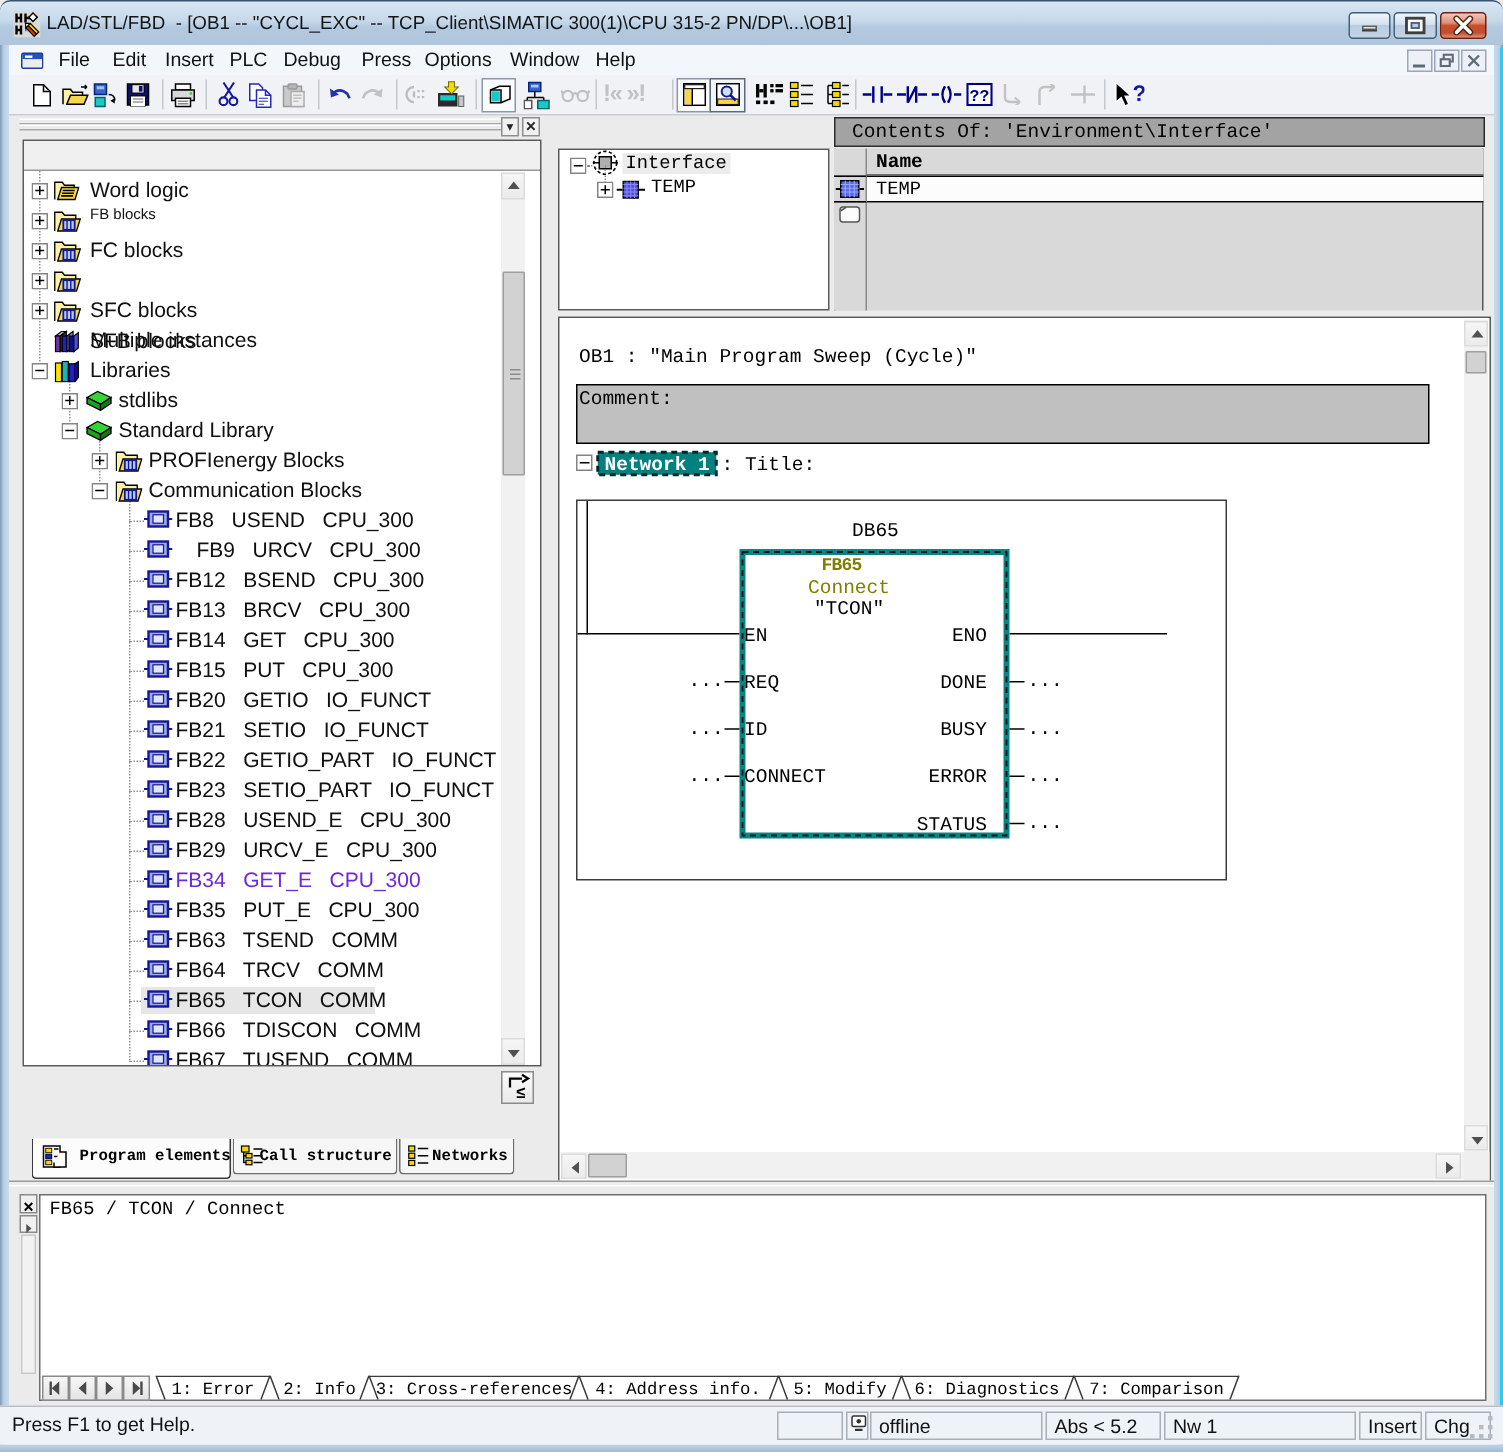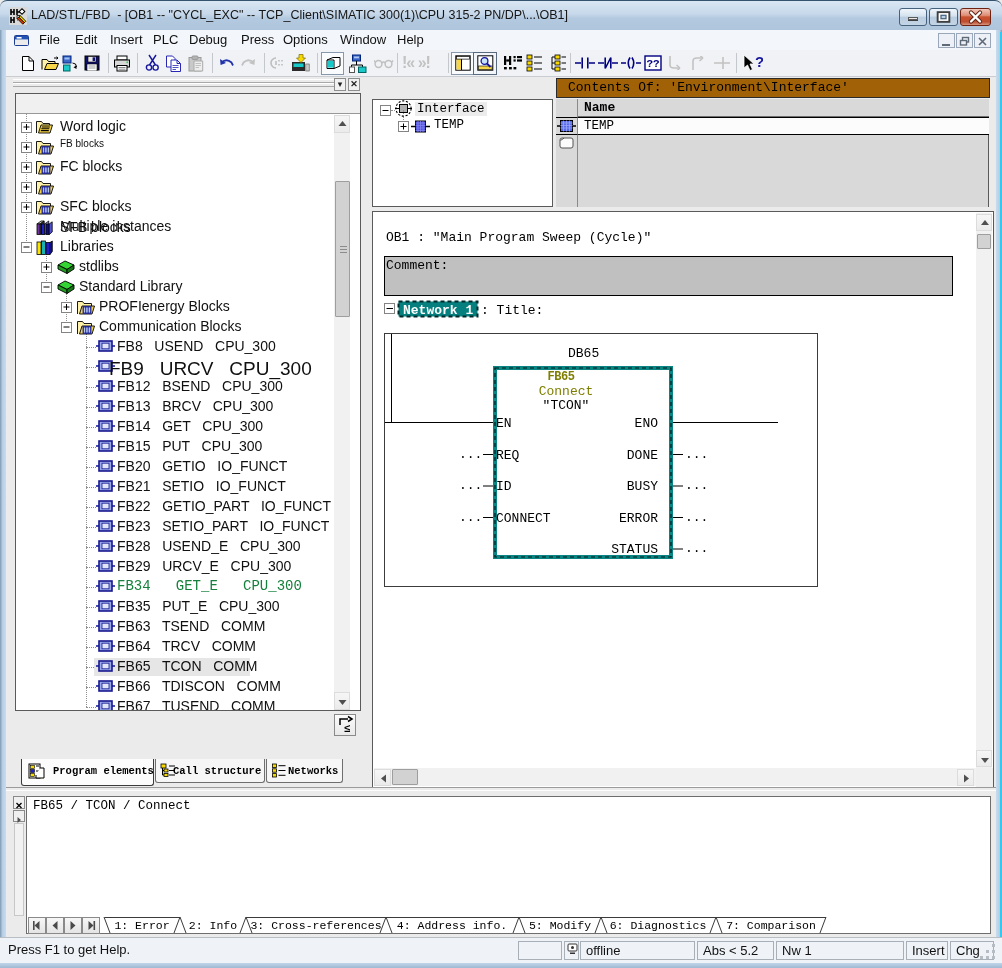--- a/index.html
+++ b/index.html
@@ -26,21 +26,21 @@
   #grip2{left:13px;top:83px;width:322px;height:2px;border-top:1px solid #fff;border-bottom:1px solid #A8A8A8;}
   .smbtn{top:78px;width:12px;height:13px;background:#F1F1F1;border:1px solid #8E8E8E;box-sizing:border-box;
      font-size:9px;text-align:center;line-height:11px;color:#222;}
   #treeframe{left:15px;top:93px;width:346px;height:618px;border:1px solid #5A5A5A;background:#fff;box-sizing:border-box;}
   #treehead{left:16px;top:94px;width:344px;height:20px;background:#F0F0F0;border-bottom:1px solid #989898;box-sizing:border-box;}
   #treebody{left:16px;top:114px;width:318px;height:596px;background:#fff;overflow:hidden;}
   #tcount{left:15px;top:713px;width:346px;height:41px;background:#EFEFEF;border:1px solid #7A7A7A;box-sizing:border-box;}
   #tcount .txt{position:absolute;left:4px;top:2px;font-size:14px;color:#111;}
   
   #ifpanel{left:372px;top:99px;width:181px;height:108px;background:#fff;border:1px solid #5A5A5A;box-sizing:border-box;}
-  #conthead{left:556px;top:78px;width:434px;height:20px;background:#a16207;border:1px solid #2A2A2A;box-sizing:border-box;
+  #conthead{left:556px;top:78px;width:434px;height:20px;background:#a3a3a3;border:1px solid #2A2A2A;box-sizing:border-box;
      font-family:"Liberation Mono",monospace;font-size:13px;color:#000;line-height:18px;padding-left:11px;}
   #conttable{left:556px;top:99px;width:433px;height:108px;background:#D9D9D9;border-left:1px solid #5A5A5A;border-right:1px solid #5A5A5A;box-sizing:border-box;}
   #editor{left:372px;top:211px;width:622px;height:579px;background:#fff;border:1px solid #5A5A5A;box-sizing:border-box;}
   
   #botsplit{left:6px;top:787px;width:990px;height:4px;background:#ECECEC;border-top:1px solid #9B9B9B;border-bottom:1px solid #FDFDFD;box-sizing:border-box;}
   #outbox{left:26px;top:796px;width:965px;height:138px;background:#fff;border:1px solid #6E6E6E;box-sizing:border-box;}
   #statusbar{left:0px;top:937px;width:1002px;height:26px;background:#EFF3F8;border-top:1px solid #B9BEC5;box-sizing:border-box;}
   .seg{top:941px;height:19px;border:1px solid #A9AFB6;box-sizing:border-box;font-size:13px;color:#111;
        padding:1px 0 0 5px;}
   .mono{font-family:"Liberation Mono",monospace;}
@@ -472,21 +472,21 @@
         <rect x="3" y="1" width="13" height="10" fill="#98A8E8" stroke="#181890" stroke-width="1.6"></rect>
         <rect x="6" y="3.2" width="7" height="5.6" fill="#E0E6FA" stroke="#181890" stroke-width="0.8"></rect>
       </svg>
   <div class="abs" style="left:101px;top:224px;font-size:14px;color:#101010;white-space:pre;">FB8   USEND   CPU_300</div>
   <div class="abs" style="left:70px;top:253px;width:10px;border-top:1px dotted #909090;"></div>
   <svg class="abs" style="left:80px;top:246px" width="19" height="12" viewBox="0 0 19 12">
         <path d="M0 6 H3 M16 6 H19" stroke="#101896" stroke-width="1.4"></path>
         <rect x="3" y="1" width="13" height="10" fill="#98A8E8" stroke="#181890" stroke-width="1.6"></rect>
         <rect x="6" y="3.2" width="7" height="5.6" fill="#E0E6FA" stroke="#181890" stroke-width="0.8"></rect>
       </svg>
-  <div class="abs" style="left:93px;top:244px;font-size:19px;color:#101010;white-space:pre;">FB9   URCV   CPU_300</div>
+  <div class="abs" style="left:115px;top:244px;font-size:14px;color:#101010;white-space:pre;">FB9   URCV   CPU_300</div>
   <div class="abs" style="left:70px;top:273px;width:10px;border-top:1px dotted #909090;"></div>
   <svg class="abs" style="left:80px;top:266px" width="19" height="12" viewBox="0 0 19 12">
         <path d="M0 6 H3 M16 6 H19" stroke="#101896" stroke-width="1.4"></path>
         <rect x="3" y="1" width="13" height="10" fill="#98A8E8" stroke="#181890" stroke-width="1.6"></rect>
         <rect x="6" y="3.2" width="7" height="5.6" fill="#E0E6FA" stroke="#181890" stroke-width="0.8"></rect>
       </svg>
   <div class="abs" style="left:101px;top:264px;font-size:14px;color:#101010;white-space:pre;">FB12   BSEND   CPU_300</div>
   <div class="abs" style="left:70px;top:293px;width:10px;border-top:1px dotted #909090;"></div>
   <svg class="abs" style="left:80px;top:286px" width="19" height="12" viewBox="0 0 19 12">
         <path d="M0 6 H3 M16 6 H19" stroke="#101896" stroke-width="1.4"></path>
@@ -549,21 +549,21 @@
         <rect x="3" y="1" width="13" height="10" fill="#98A8E8" stroke="#181890" stroke-width="1.6"></rect>
         <rect x="6" y="3.2" width="7" height="5.6" fill="#E0E6FA" stroke="#181890" stroke-width="0.8"></rect>
       </svg>
   <div class="abs" style="left:101px;top:444px;font-size:14px;color:#101010;white-space:pre;">FB29   URCV_E   CPU_300</div>
   <div class="abs" style="left:70px;top:473px;width:10px;border-top:1px dotted #909090;"></div>
   <svg class="abs" style="left:80px;top:466px" width="19" height="12" viewBox="0 0 19 12">
         <path d="M0 6 H3 M16 6 H19" stroke="#101896" stroke-width="1.4"></path>
         <rect x="3" y="1" width="13" height="10" fill="#98A8E8" stroke="#181890" stroke-width="1.6"></rect>
         <rect x="6" y="3.2" width="7" height="5.6" fill="#E0E6FA" stroke="#181890" stroke-width="0.8"></rect>
       </svg>
-  <div class="abs" style="left:101px;top:464px;font-size:14px;color:#15803d;white-space:pre;font-family:Liberation Mono, monospace;">FB34   GET_E   CPU_300</div>
+  <div class="abs" style="left:101px;top:464px;font-size:14px;color:#6d28d9;white-space:pre;">FB34   GET_E   CPU_300</div>
   <div class="abs" style="left:70px;top:493px;width:10px;border-top:1px dotted #909090;"></div>
   <svg class="abs" style="left:80px;top:486px" width="19" height="12" viewBox="0 0 19 12">
         <path d="M0 6 H3 M16 6 H19" stroke="#101896" stroke-width="1.4"></path>
         <rect x="3" y="1" width="13" height="10" fill="#98A8E8" stroke="#181890" stroke-width="1.6"></rect>
         <rect x="6" y="3.2" width="7" height="5.6" fill="#E0E6FA" stroke="#181890" stroke-width="0.8"></rect>
       </svg>
   <div class="abs" style="left:101px;top:484px;font-size:14px;color:#101010;white-space:pre;">FB35   PUT_E   CPU_300</div>
   <div class="abs" style="left:70px;top:513px;width:10px;border-top:1px dotted #909090;"></div>
   <svg class="abs" style="left:80px;top:506px" width="19" height="12" viewBox="0 0 19 12">
         <path d="M0 6 H3 M16 6 H19" stroke="#101896" stroke-width="1.4"></path>

